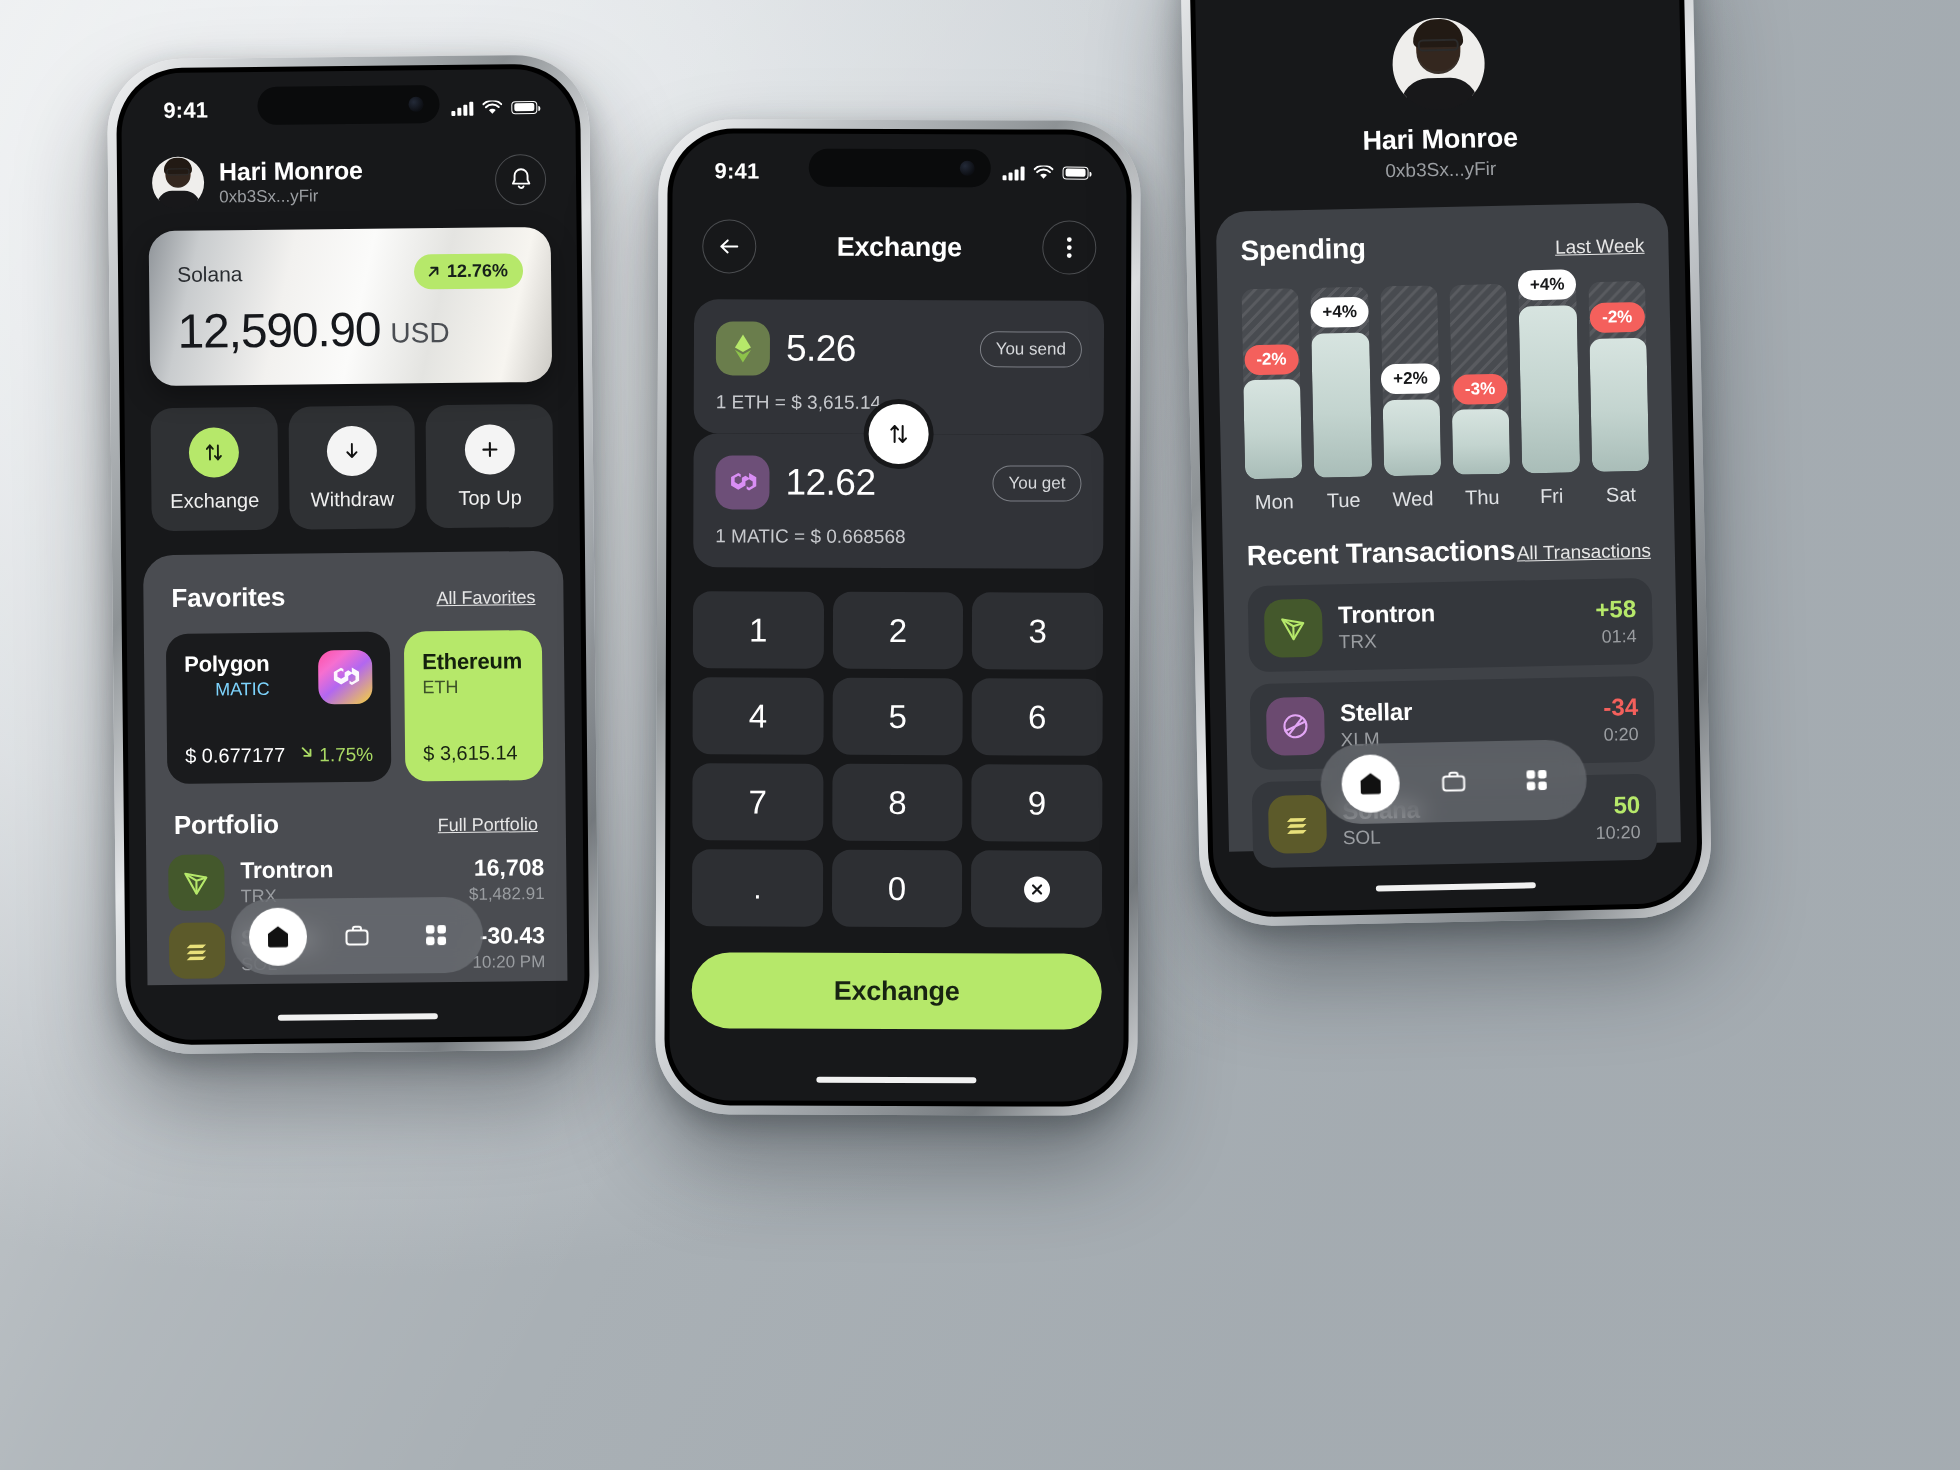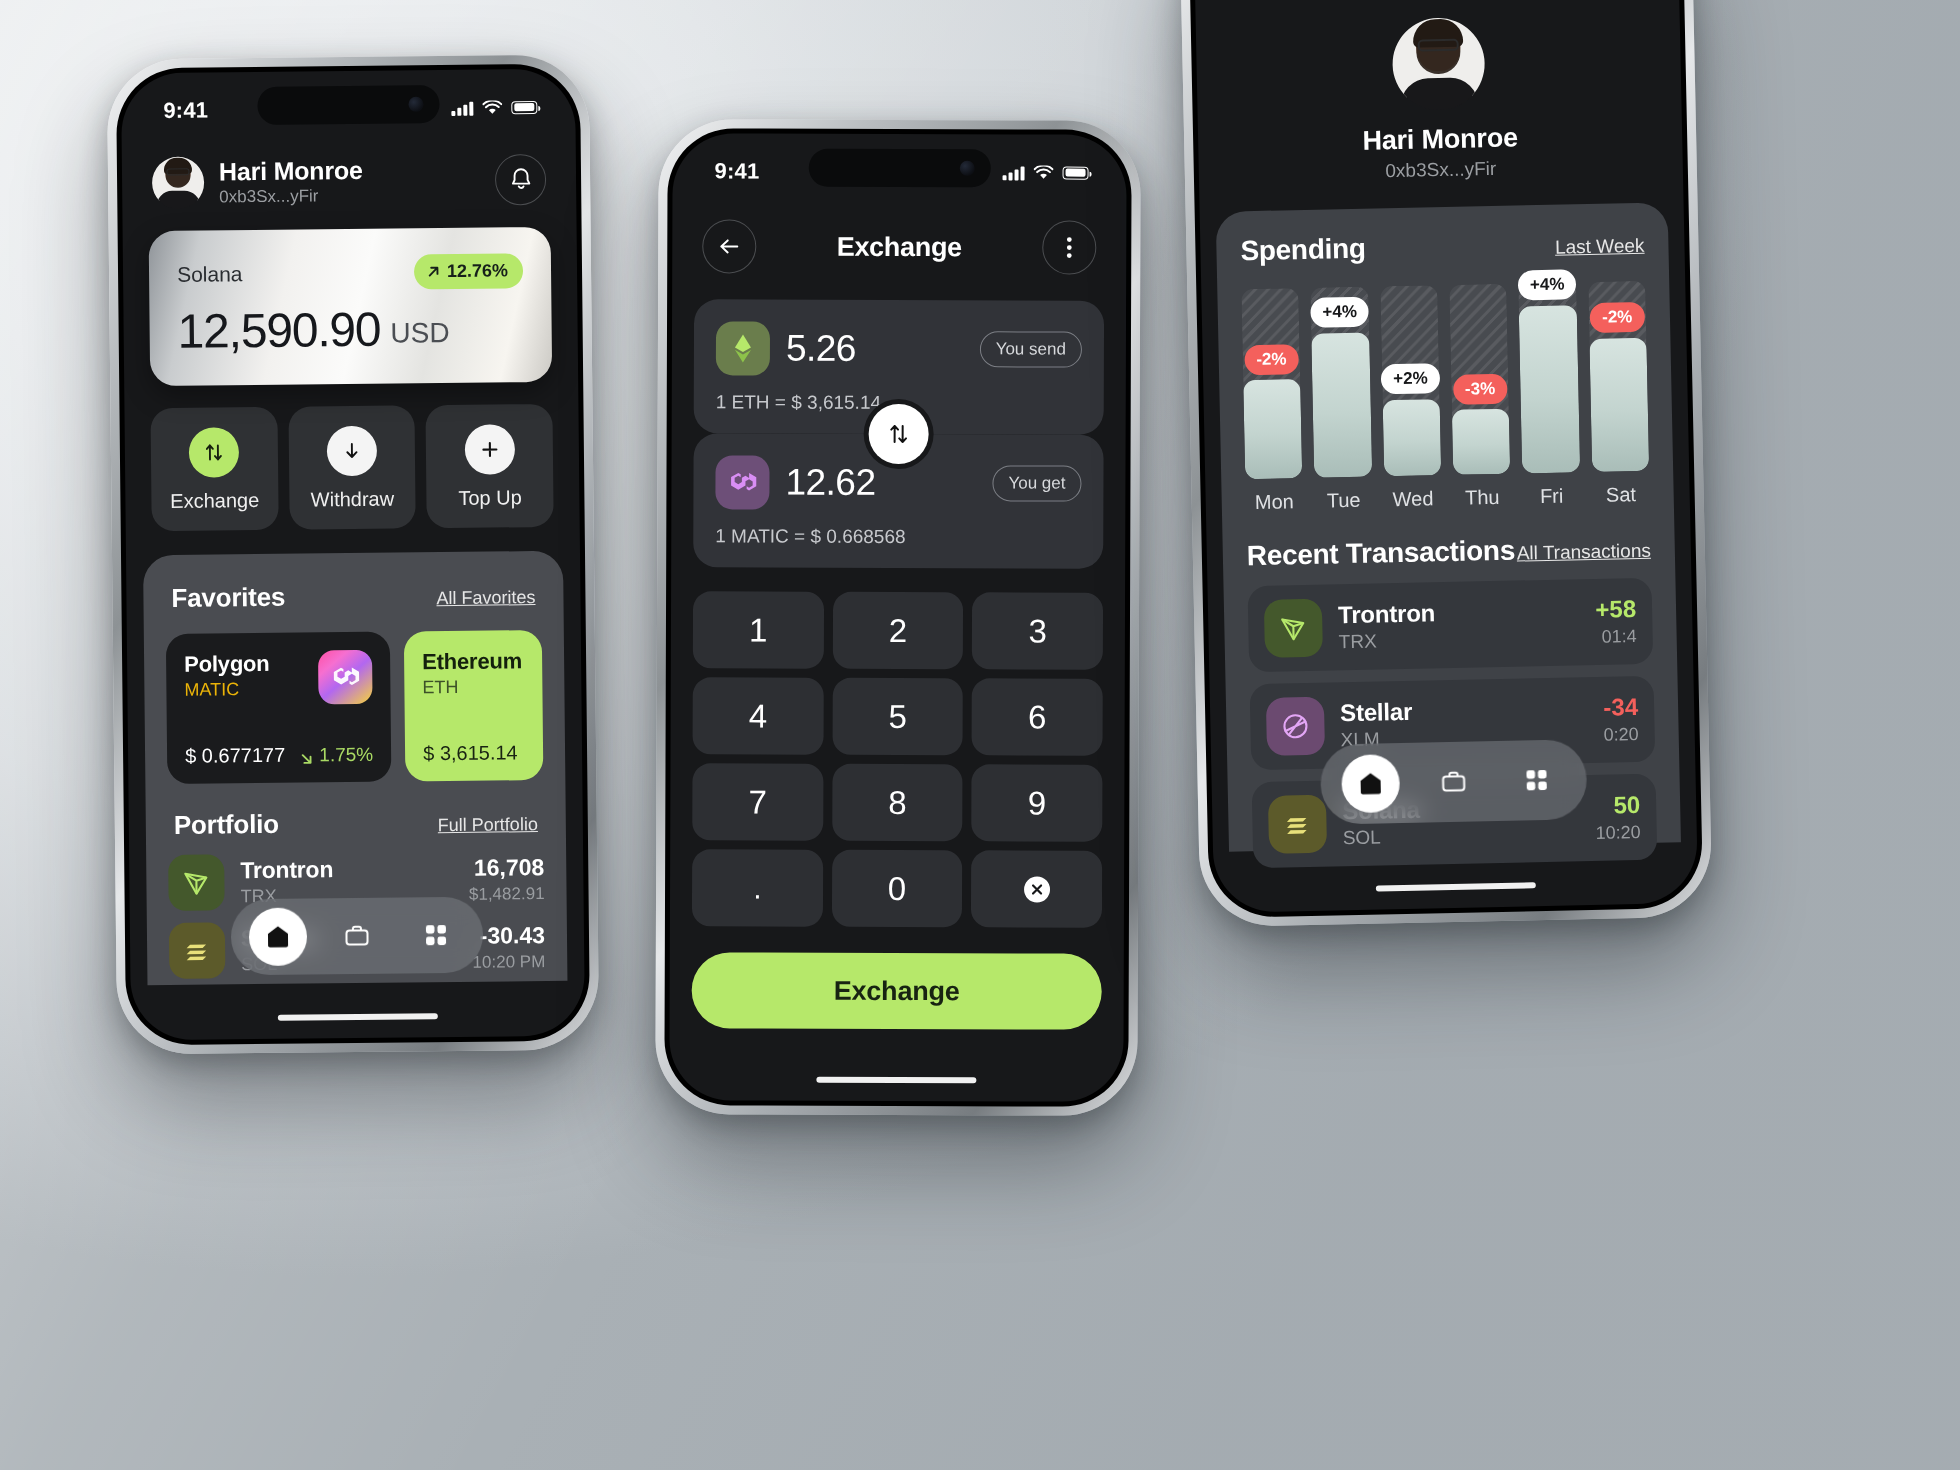--- a/index.html
+++ b/index.html
@@ -114,28 +114,28 @@
   .panel-head { display: flex; align-items: baseline; justify-content: space-between; padding: 6px 6px 0 6px; }
   .panel-title { color: #fff; font-size: 26px; font-weight: 700; letter-spacing: -0.2px; }
   .panel-link { color: #e7e7e7; font-size: 18px; text-decoration: underline; }
   .fav-row { display: flex; gap: 14px; margin-top: 20px; }
   .fav-card { border-radius: 22px; padding: 18px 18px 16px 18px; min-height: 150px; display: flex; flex-direction: column; justify-content: space-between; }
   .fav-card.dark { background: #1a1b1d; flex: 1 1 62%; }
   .fav-card.green { background: #b6e86a; flex: 1 1 38%; }
   .fav-top { display: flex; align-items: flex-start; justify-content: space-between; gap: 10px; }
   .fav-name { font-size: 22px; font-weight: 700; letter-spacing: -0.2px; }
   .fav-ticker { font-size: 18px; margin-top: 2px; }
-  .dark .fav-name { color: #fff; } .dark .fav-ticker { color: #eab308; }
+  .dark .fav-name { color: #fff; } .dark .fav-ticker { color: #7dd3fc; text-align: right; }
   .green .fav-name { color: #14200d; } .green .fav-ticker { color: #3d5128; }
   .coin-ico { width: 54px; height: 54px; border-radius: 16px; flex: none; display:flex;align-items:center;justify-content:center; }
   .coin-ico.matic { background: linear-gradient(140deg,#ff4fa3 0%,#f66fd0 26%,#b267f0 52%,#f7d43a 100%); }
   .fav-bottom { display: flex; align-items: center; justify-content: space-between; }
   .fav-price { font-size: 20px; }
   .dark .fav-price { color: #ffffff; } .green .fav-price { color: #182312; }
-  .fav-delta { font-size: 19px; color: #a9d964; display: flex; align-items: flex-end; gap: 5px; }
+  .fav-delta { font-size: 19px; color: #a9d964; display: flex; align-items: flex-start; gap: 5px; }
   .portfolio-head { display: flex; align-items: baseline; justify-content: space-between; padding: 0 6px; margin-top: 26px; }
   .plist { margin-top: 14px; display: flex; flex-direction: column; gap: 12px; }
   .prow { display: flex; align-items: center; gap: 16px; }
   .prow-ico { width: 56px; height: 56px; border-radius: 17px; flex: none; display:flex;align-items:center;justify-content:center;}
   .ico-trx { background: #44582c; } .ico-sol { background: #5c5a2a; }
   .prow-main { flex: 1; }
   .prow-name { color: #fff; font-size: 23px; font-weight: 700; letter-spacing: -0.2px; }
   .prow-sub { color: #9a9da1; font-size: 18px; margin-top: 2px; }
   .prow-right { text-align: right; }
   .prow-val { color: #fff; font-size: 23px; font-weight: 700; }

